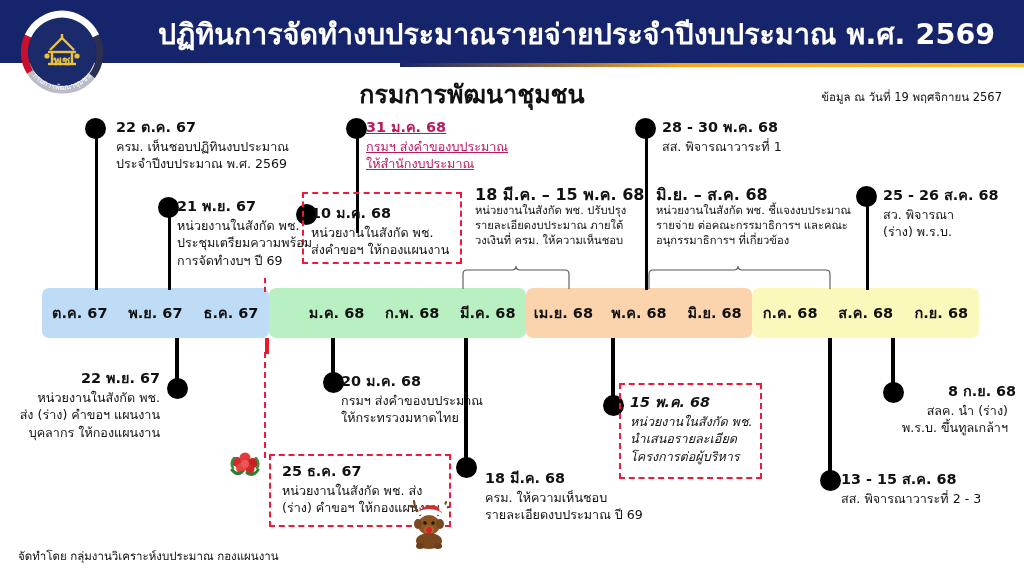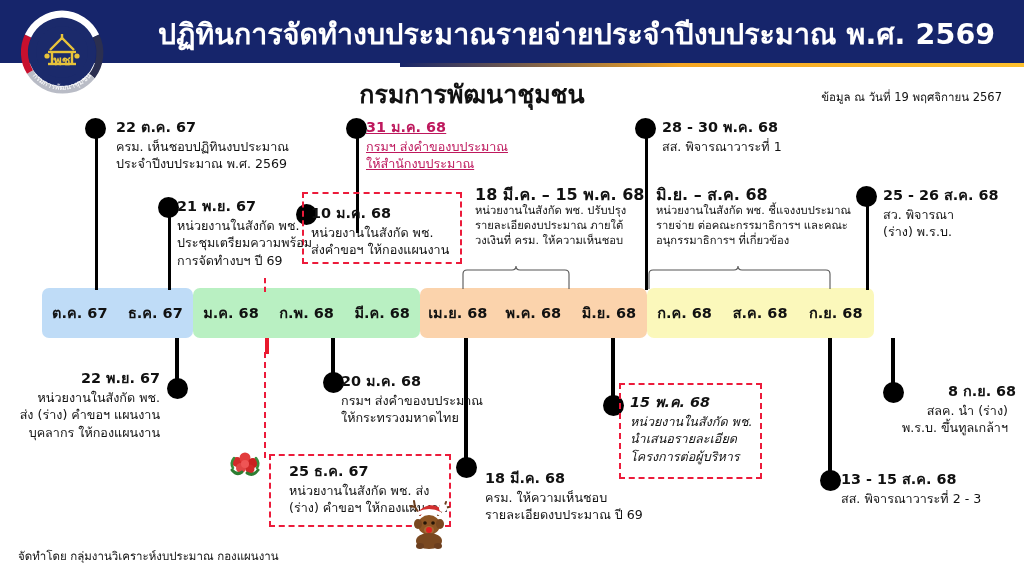--- a/index.html
+++ b/index.html
@@ -37,21 +37,21 @@
   .subtitle-inner { display:inline-block; margin-left:-80px; }
   .asof {
     position:absolute; right:22px; top:88px; font-size:11.5px; color:#111;
     white-space:nowrap;
   }
 
   
   .bar { position:absolute; left:42px; top:288px; width:908px; height:50px; display:flex; }
   .seg { height:50px; display:flex;border-radius:7px; }
   .seg-blue   { background:#bfdcf7; }
-  .seg-green  { background:#b9f0c2; }
+  .seg-green  { background:#b9f0c2;padding-left:30px; }
   .seg-peach  { background:#fbd3ac; }
   .seg-yellow { background:#fbf8bb; }
   .month {
     width:75.6px; height:50px; line-height:50px; text-align:center;
     font-size:14.5px; font-weight:bold; color:#111;
   }
 
   
   .stem { position:absolute; width:3px; background:#000; }
   .dot  { position:absolute; width:21px; height:21px; border-radius:50%; background:#000; }
@@ -123,20 +123,21 @@
 
   <div class="subtitle">
     <span class="subtitle-inner">กรมการพัฒนาชุมชน</span>
   </div>
 
   <div class="asof">ข้อมูล ณ วันที่ 19 พฤศจิกายน 2567</div>
 
   <div class="bar">
     <div class="seg seg-blue">
       <div class="month">ต.ค. 67</div>
+      <div class="month">พ.ย. 67</div>
       <div class="month">ธ.ค. 67</div>
     </div>
     <div class="seg seg-green">
       <div class="month">ม.ค. 68</div>
       <div class="month">ก.พ. 68</div>
       <div class="month">มี.ค. 68</div>
     </div>
     <div class="seg seg-peach">
       <div class="month">เม.ย. 68</div>
       <div class="month">พ.ค. 68</div>
@@ -258,21 +259,21 @@
     <span class="l">(ร่าง) พ.ร.บ.</span>
   </div>
 
   <div class="note ra" style="left:0px; top:370px; width:160px;">
     <span class="d">22 พ.ย. 67</span>
     <span class="l">หน่วยงานในสังกัด พช.</span>
     <span class="l">ส่ง (ร่าง) คำขอฯ แผนงาน</span>
     <span class="l">บุคลากร ให้กองแผนงาน</span>
   </div>
 
-  <div class="note" style="left:289px; top:463px;">
+  <div class="note" style="left:282px; top:463px;">
     <span class="d">25 ธ.ค. 67</span>
     <span class="l">หน่วยงานในสังกัด พช. ส่ง</span>
     <span class="l">(ร่าง) คำขอฯ ให้กองแผนงาน</span>
   </div>
 
   <div class="note" style="left:341px; top:373px;">
     <span class="d">20 ม.ค. 68</span>
     <span class="l">กรมฯ ส่งคำของบประมาณ</span>
     <span class="l">ให้กระทรวงมหาดไทย</span>
   </div>

